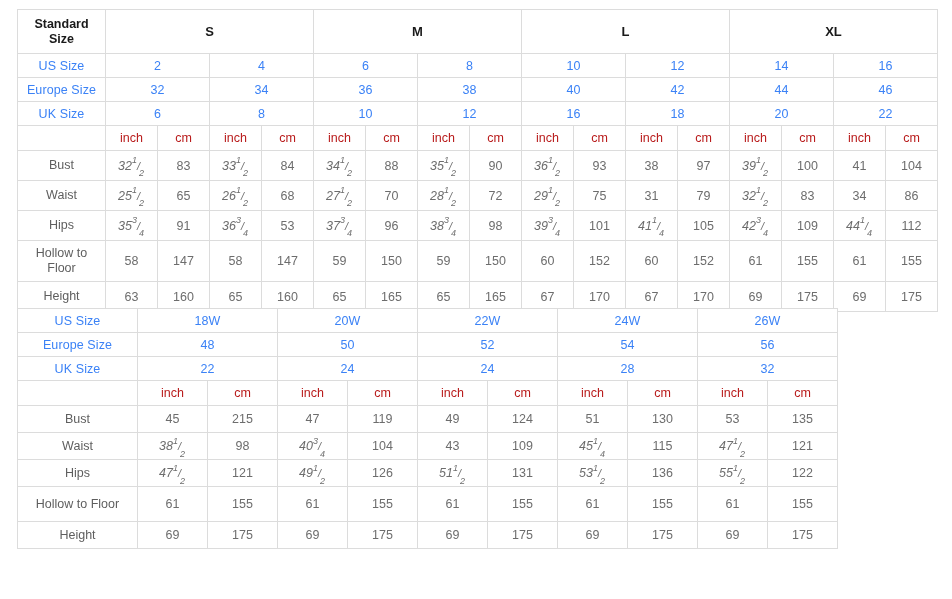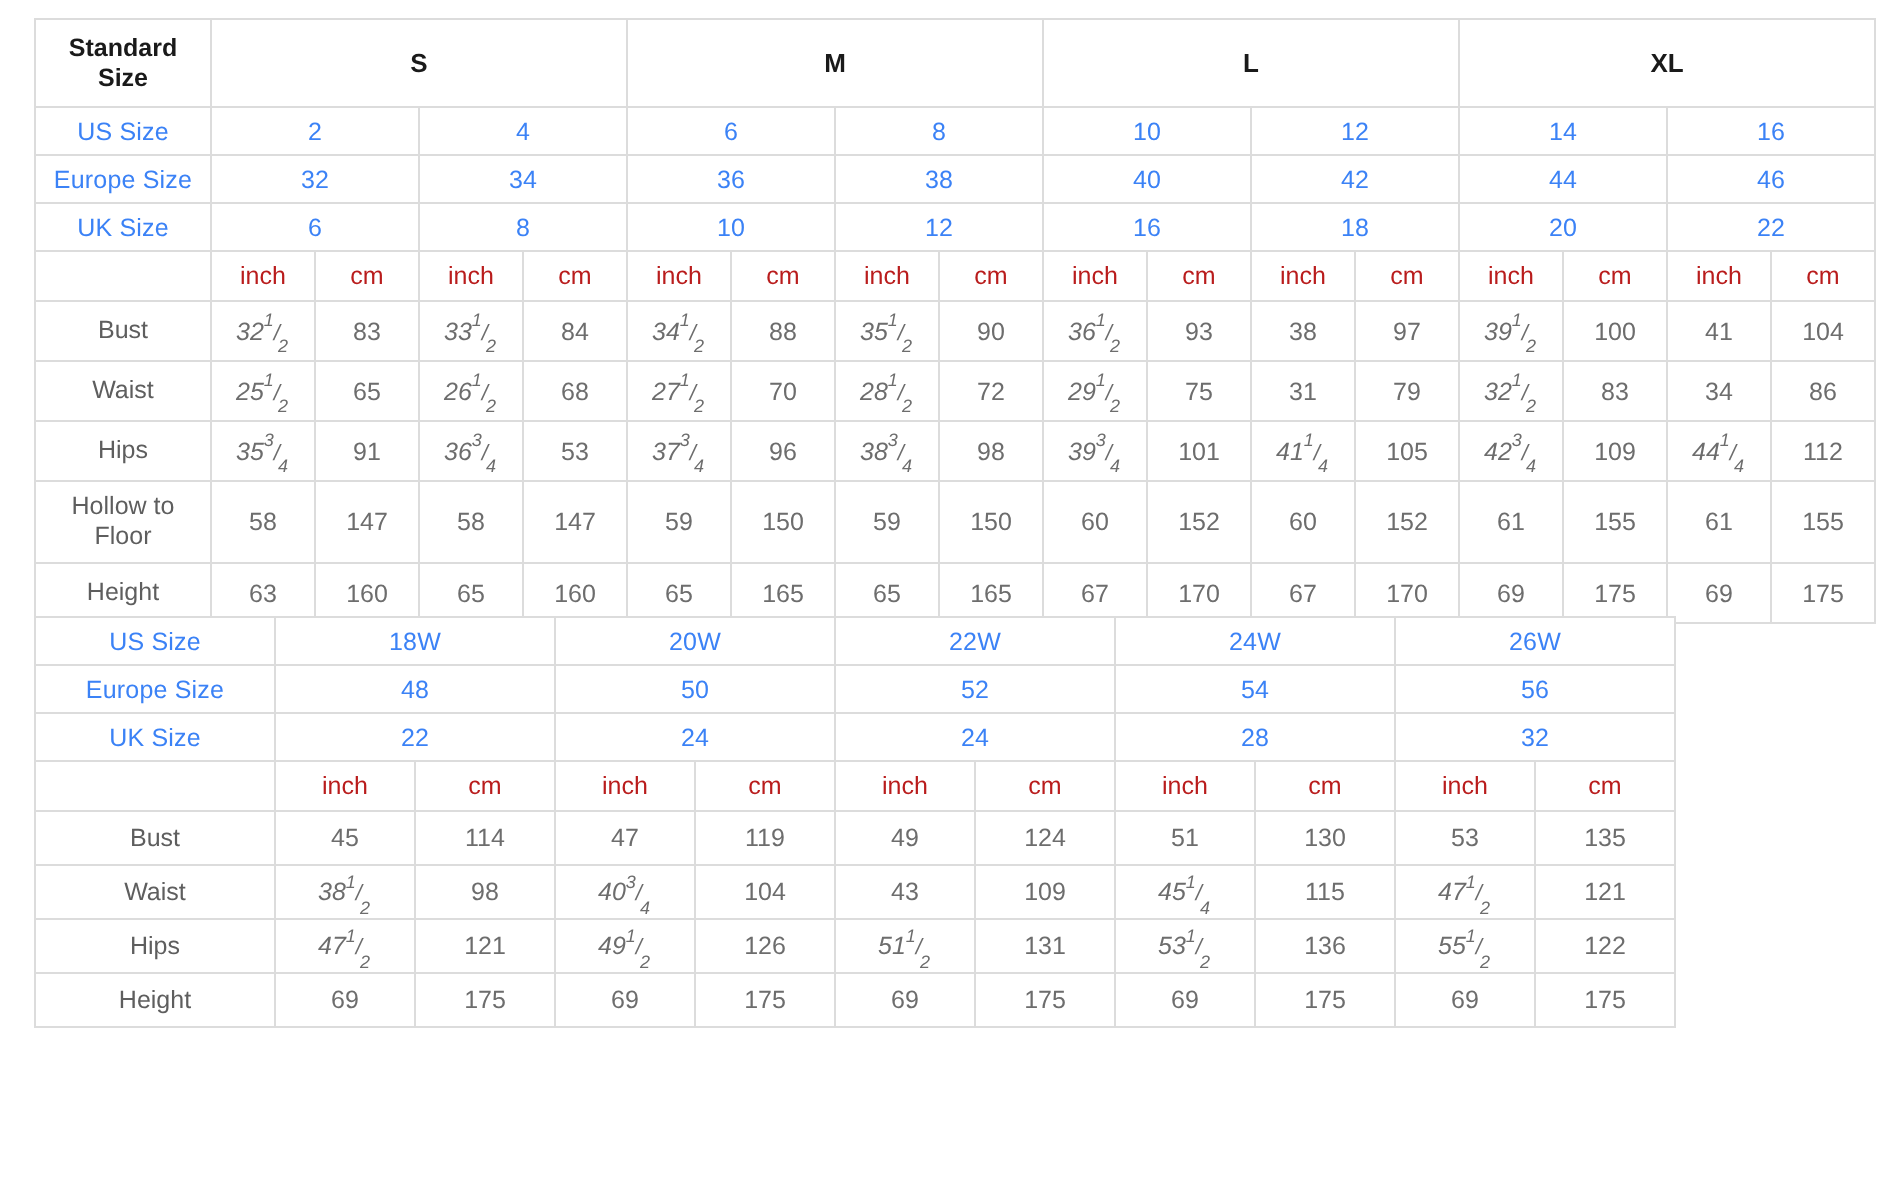--- a/index.html
+++ b/index.html
@@ -362,21 +362,21 @@
           <td class="unit">inch</td>
           <td class="unit">cm</td>
           <td class="unit">inch</td>
           <td class="unit">cm</td>
           <td class="unit">inch</td>
           <td class="unit">cm</td>
         </tr>
         <tr style="height:27px;">
           <td class="rowlabel">Bust</td>
           <td class="val">45</td>
-          <td class="val">114</td>
+          <td class="val">215</td>
           <td class="val">47</td>
           <td class="val">119</td>
           <td class="val">49</td>
           <td class="val">124</td>
           <td class="val">51</td>
           <td class="val">130</td>
           <td class="val">53</td>
           <td class="val">135</td>
         </tr>
         <tr style="height:27px;">
@@ -398,20 +398,33 @@
           <td class="val">121</td>
           <td class="val"><span class="frac"><span>49</span><span class="num">1</span><span class="slash">/</span><span class="den">2</span></span></td>
           <td class="val">126</td>
           <td class="val"><span class="frac"><span>51</span><span class="num">1</span><span class="slash">/</span><span class="den">2</span></span></td>
           <td class="val">131</td>
           <td class="val"><span class="frac"><span>53</span><span class="num">1</span><span class="slash">/</span><span class="den">2</span></span></td>
           <td class="val">136</td>
           <td class="val"><span class="frac"><span>55</span><span class="num">1</span><span class="slash">/</span><span class="den">2</span></span></td>
           <td class="val">122</td>
         </tr>
+        <tr style="height:35px;">
+          <td class="rowlabel">Hollow to Floor</td>
+          <td class="val">61</td>
+          <td class="val">155</td>
+          <td class="val">61</td>
+          <td class="val">155</td>
+          <td class="val">61</td>
+          <td class="val">155</td>
+          <td class="val">61</td>
+          <td class="val">155</td>
+          <td class="val">61</td>
+          <td class="val">155</td>
+        </tr>
         <tr style="height:27px;">
           <td class="rowlabel">Height</td>
           <td class="val">69</td>
           <td class="val">175</td>
           <td class="val">69</td>
           <td class="val">175</td>
           <td class="val">69</td>
           <td class="val">175</td>
           <td class="val">69</td>
           <td class="val">175</td>

